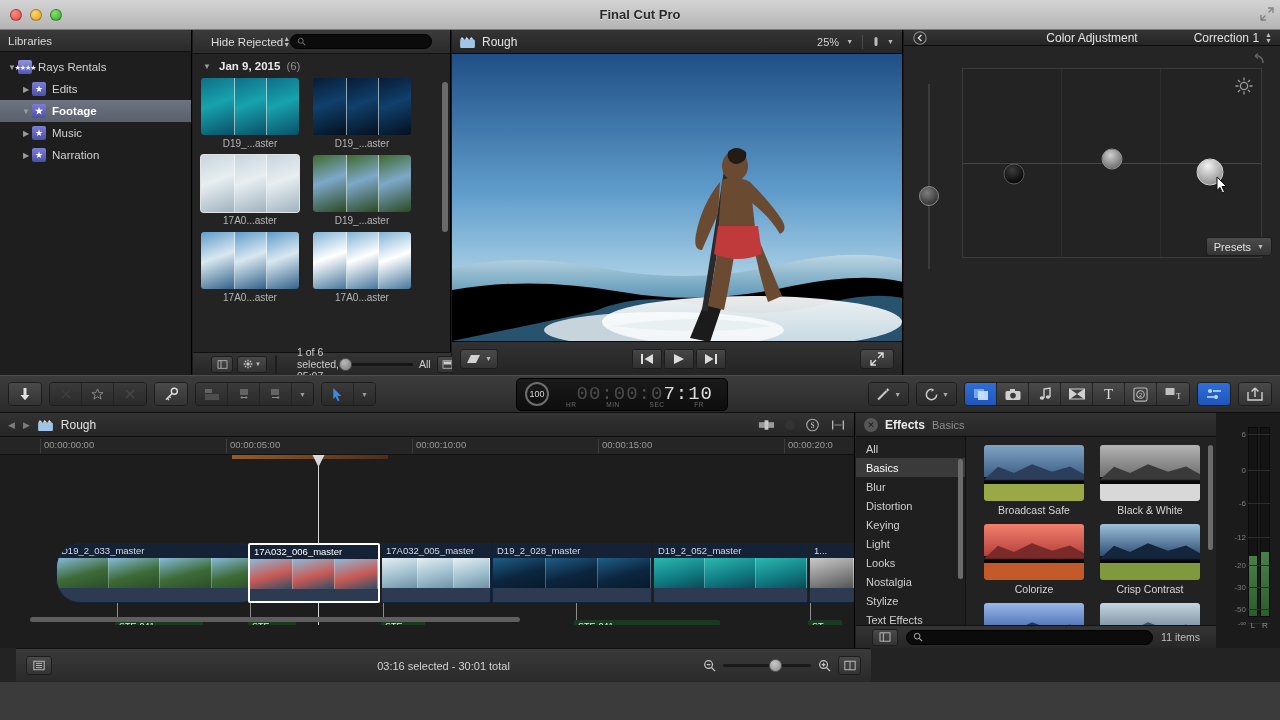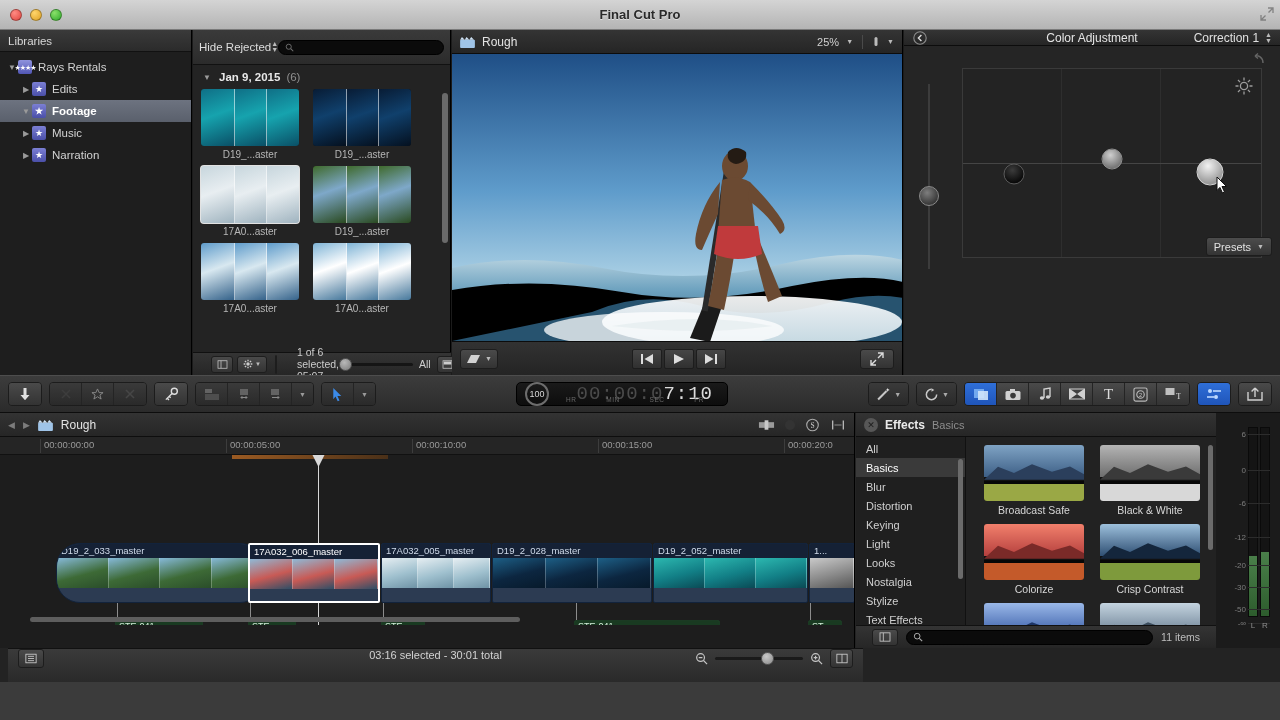--- a/index.html
+++ b/index.html
@@ -55,23 +55,23 @@
     width: 14px; height: 14px; margin-right: 6px; flex: none;
     border-radius: 2px; background: linear-gradient(#7b7fd4, #4a4fa8);
     display: flex; align-items: center; justify-content: center;
     font-size: 9px; color: #fff; line-height: 1;
   }
   .lib-ic.multi { background: linear-gradient(#8f93dd, #5156b4); font-size: 7px; letter-spacing: -1px; }
 
   
   .browser { position: absolute; left: 193px; top: 0; width: 258px; height: 345px; background: #232323; border-right: 1px solid #000; }
   .browser-head {
-    height: 35px; background: linear-gradient(#3a3a3a, #2b2b2b);
+    height: 24px; background: linear-gradient(#3a3a3a, #2b2b2b);
     border-bottom: 1px solid #111; display: flex; align-items: center;
-    padding: 0 6px; gap: 0;
+    padding: 0 18px; gap: 0;
   }
   .hide-rejected { font-size: 11.5px; color: #ddd; }
   .stepper { display: inline-block; font-size: 7px; line-height: 6px; color: #bbb; }
   .srch {
     flex: 1; height: 15px; background: #0b0b0b; border: 1px solid #000;
     border-radius: 8px; display: flex; align-items: center; padding: 0 6px; gap: 4px;
   }
   .srch-ic { width: 9px; height: 9px; opacity: .65; }
   .br-body { position: relative; height: 300px; overflow: hidden; padding: 6px 8px 0 8px; }
   .date-row { display: flex; align-items: center; gap: 6px; font-size: 11.5px; color: #e8e8e8; font-weight: bold; margin-bottom: 6px; }
@@ -174,21 +174,21 @@
   .tb-grp { display: flex; height: 24px; border-radius: 4px; overflow: hidden; border: 1px solid #1c1c1c; }
   .tb-btn {
     min-width: 32px; padding: 0 7px; background: linear-gradient(#4a4a4a, #333);
     display: flex; align-items: center; justify-content: center; gap: 3px;
     border-right: 1px solid #242424;
   }
   .tb-btn:last-child { border-right: none; }
   .tb-btn.on { background: linear-gradient(#2f6fd8, #1f55ba); }
   .tb-btn.dark { background: linear-gradient(#3a3a3a, #2a2a2a); }
   .timecode {
-    margin: 0 auto; width: 212px; height: 24px; border-radius: 5px;
+    margin: 0 auto; width: 212px; height: 33px; border-radius: 5px;
     background: linear-gradient(#1a1a1a, #0d0d0d); border: 1px solid #000;
     display: flex; align-items: center; padding: 0 8px; position: relative; justify-content: center;
   }
   .skim-ring {
     width: 24px; height: 24px; border-radius: 50%; border: 2px solid #6d6d6d;
     display: flex; align-items: center; justify-content: center;
     font-size: 9px; color: #d8d8d8; font-family: "Liberation Sans", sans-serif;
   }
   .tc-digits {
     flex: 1; text-align: right; font-family: "Liberation Mono", monospace;
@@ -231,23 +231,23 @@
     position: absolute; height: 40px; border-radius: 2px; overflow: hidden;
     background: #2d5a38; border: 1px solid #1b3a23;
   }
   .audio-name { height: 13px; font-size: 9px; color: #d6efdc; padding: 0 3px; background: rgba(20,50,28,.8); white-space: nowrap; overflow: hidden; }
   .connector { position: absolute; width: 1px; background: #8c8c8c; }
   .playhead { position: absolute; top: 0; bottom: 0; width: 1px; background: #d8d8d8; }
   .ph-handle { position: absolute; top: -1px; left: -6px; width: 13px; height: 13px; background: #d8d8d8; clip-path: polygon(0 0,100% 0,50% 100%); }
   .skim-range { position: absolute; height: 4px; background: linear-gradient(90deg,#9a5a22,#4a3018); }
   .tl-scroll { position: absolute; left: 30px; bottom: 3px; width: 490px; height: 5px; border-radius: 3px; background: #5e5e5e; }
   .tl-foot {
-    position: absolute; left: 8px; top: 648px; width: 855px; height: 34px;
+    position: absolute; left: 16px; top: 648px; width: 855px; height: 34px;
     background: linear-gradient(#3a3a3a, #2a2a2a); border-top: 1px solid #111;
-    display: flex; align-items: flex-start; padding: 0 10px;
+    display: flex; align-items: center; padding: 0 10px;
   }
   .foot-status { position: absolute; left: 0; right: 0; text-align: center; font-size: 11px; color: #d3d3d3; }
   .zoom-grp { margin-left: auto; display: flex; align-items: center; gap: 7px; z-index: 2; }
   .zsl { width: 88px; height: 3px; background: #1a1a1a; border-radius: 2px; position: relative; }
   .zsl-knob { position: absolute; left: 46px; top: -5px; width: 13px; height: 13px; border-radius: 50%;
     background: radial-gradient(circle at 40% 32%, #c8c8c8, #8a8a8a); border: 1px solid #5a5a5a; }
 
   
   .effects { position: absolute; left: 856px; top: 413px; width: 360px; height: 235px; background: #222; }
   .eff-head { height: 24px; background: linear-gradient(#333,#262626); border-bottom: 1px solid #0e0e0e;

